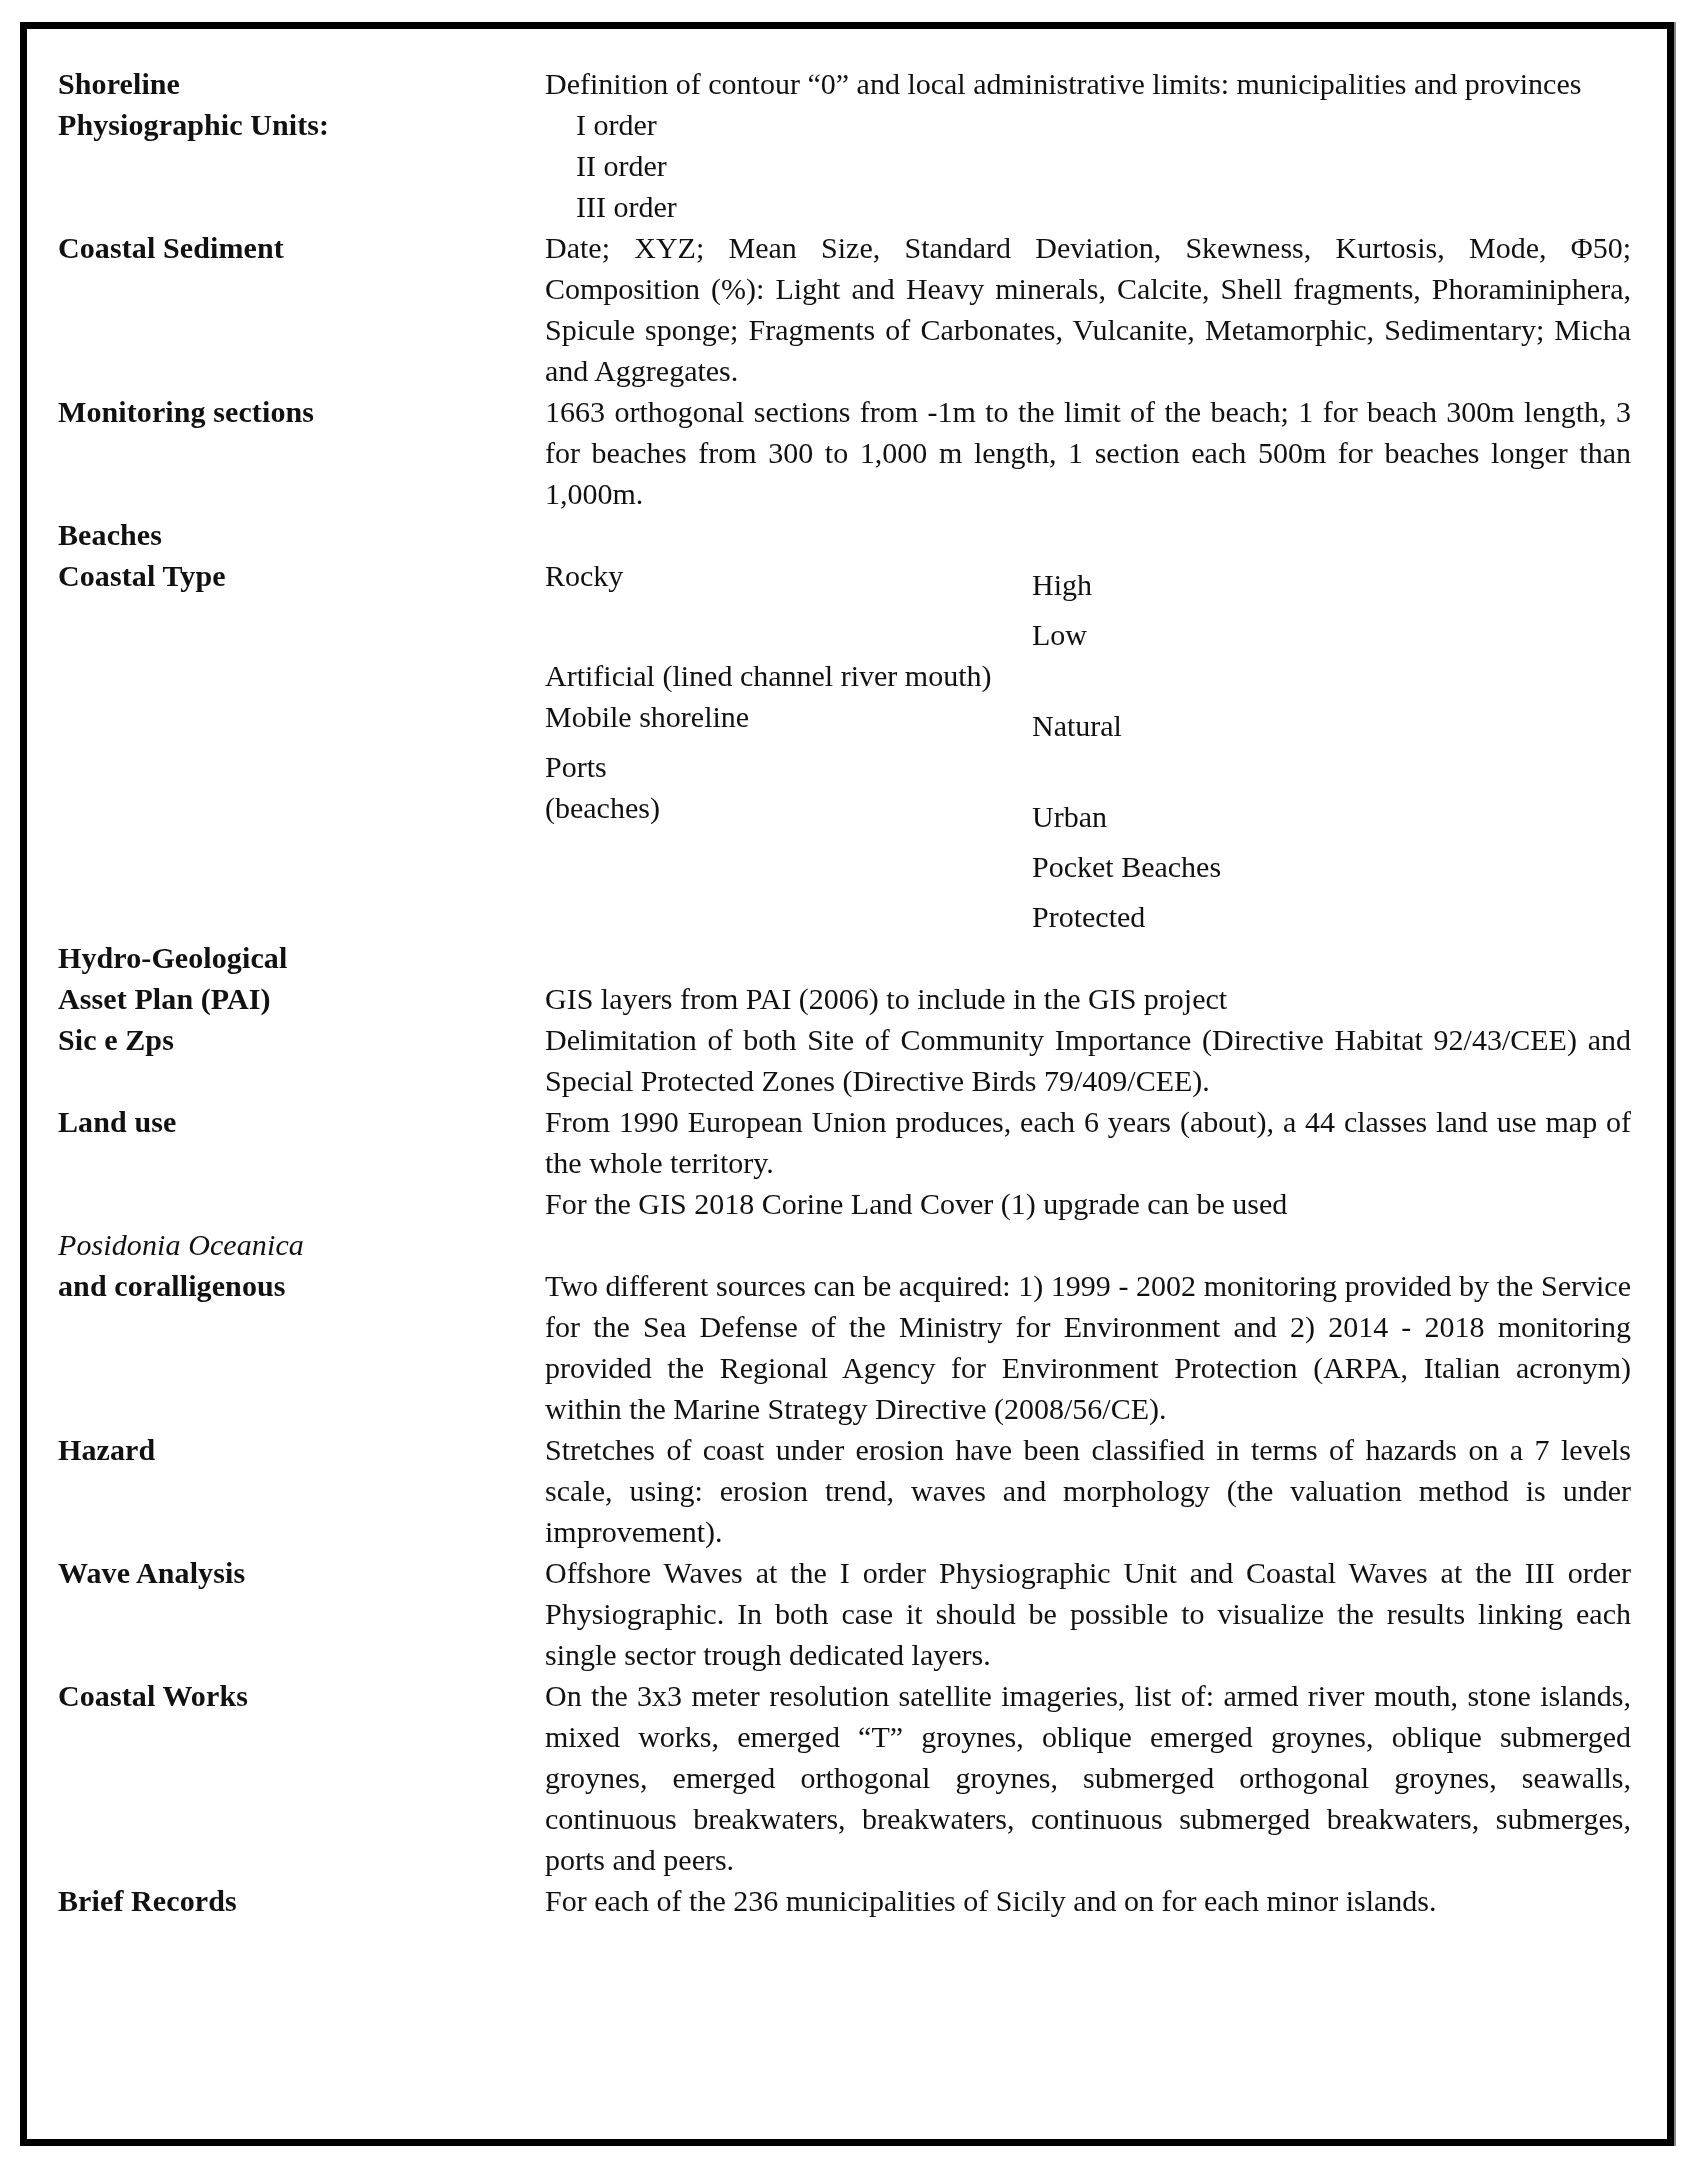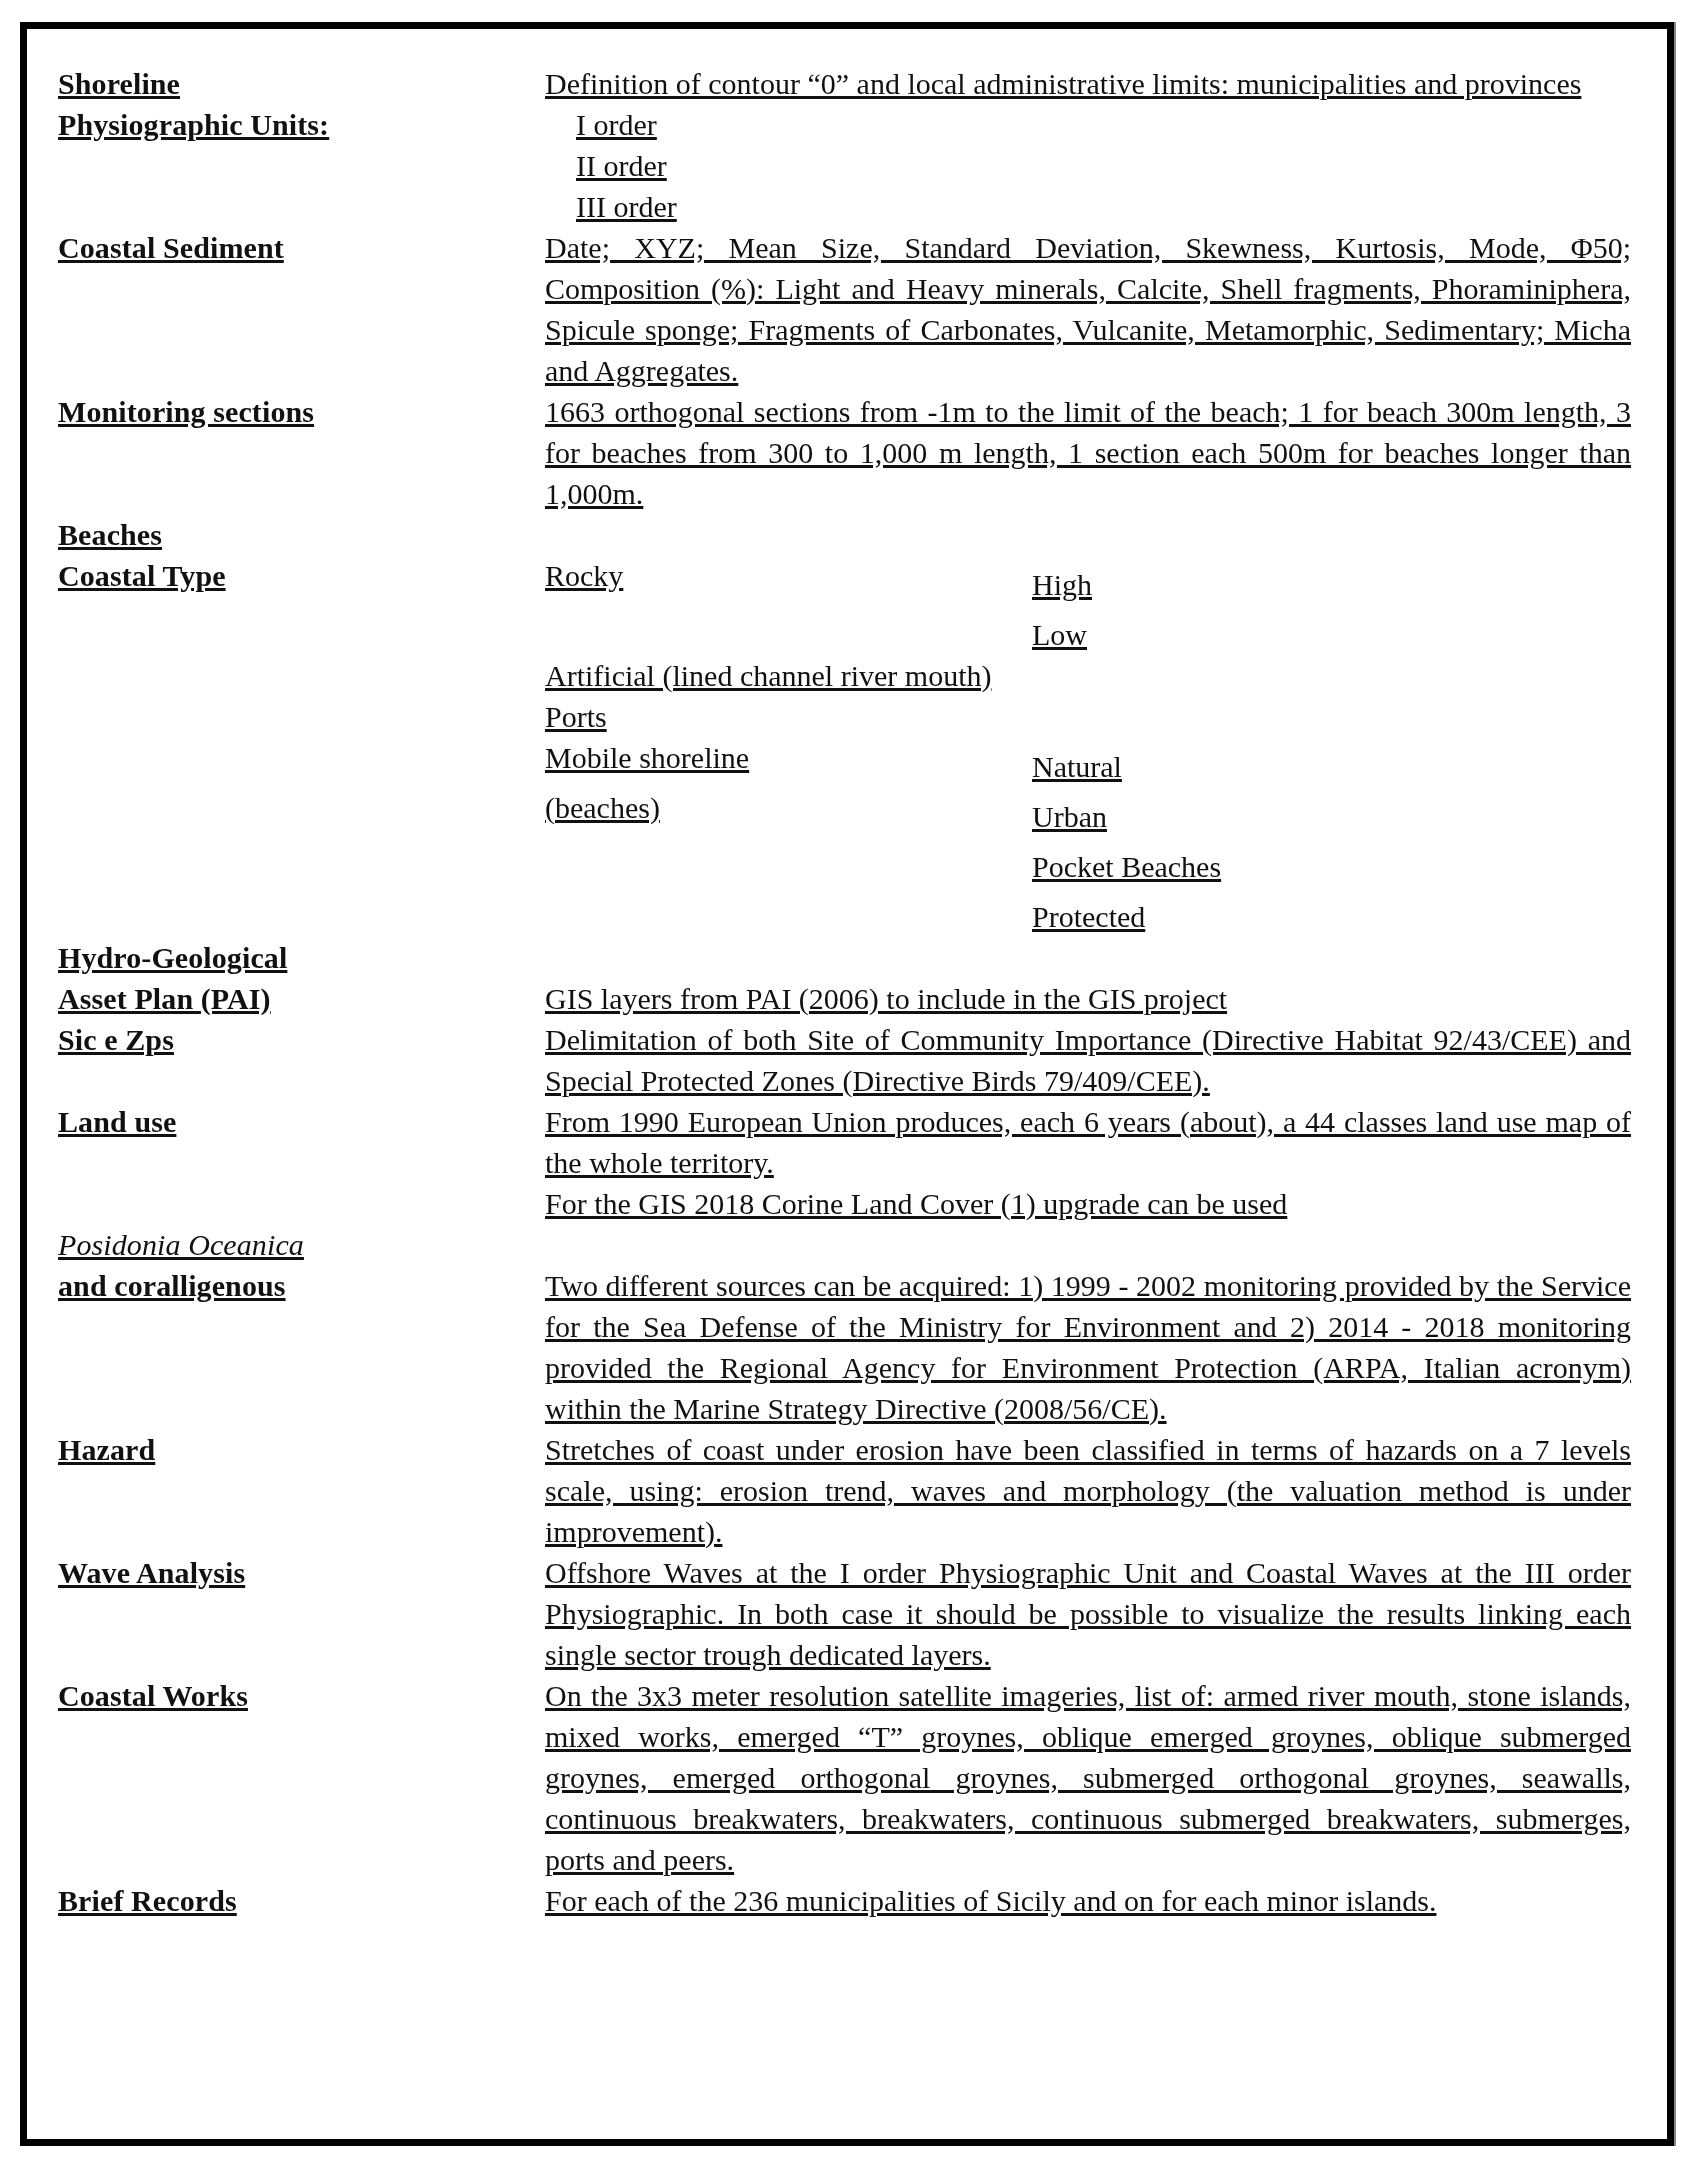--- a/index.html
+++ b/index.html
@@ -2,21 +2,21 @@
 <html style="font-size:7.8px"><head>
 <meta charset="utf-8">
 <style>
   html, body { margin: 0; padding: 0; background: #ffffff; }
   body { width: 1700px; height: 2172px; position: relative; overflow: hidden;
          font-family: "Liberation Serif", "DejaVu Serif", serif; color: #111; }
   .frame { position: absolute; left: 20px; top: 21.5px; width: 1640px; height: 2110px;
            border: 7.8px solid #000; box-shadow: 2px 0 0 #888; background: #fff; }
   .content { position: absolute; left: 31px; top: 34px; width: 1605px;
              font-size: 30px; line-height: 41px; }
-  .row { display: flex; align-items: flex-start; text-decoration: underline; }
+  .row { display: flex; align-items: flex-start; }
   .label { width: 487px; flex: 0 0 487px; font-weight: bold; letter-spacing: 0.1px; }
   .label.italic { font-style: italic; font-weight: normal; }
   .value { width: 1086px; flex: 0 0 1086px; text-align: justify; }
   .value .line { display: block; margin-left: 31px; }
   .value.nojust { text-align: left; }
   .sub { display: flex; }
   .sub .c1 { width: 487px; flex: 0 0 487px; }
   .sub .c2 { flex: 1; margin-top: 9px; }
   .empty-line { height: 41px; }
 </style>
@@ -62,26 +62,26 @@
           <span class="c2">High</span>
         </div>
         <div class="sub">
           <span class="c1"></span>
           <span class="c2">Low</span>
         </div>
         <div class="sub">
           <span>Artificial (lined channel river mouth)</span>
         </div>
         <div class="sub">
+          <span class="c1">Mobile shoreline</span>
+          <span class="c2">Natural</span>
+        </div>
+        <div class="sub">
           <span class="c1">Ports</span>
           <span class="c2"></span>
-        </div>
-        <div class="sub">
-          <span class="c1">Mobile shoreline</span>
-          <span class="c2">Natural</span>
         </div>
         <div class="sub">
           <span class="c1">(beaches)</span>
           <span class="c2">Urban</span>
         </div>
         <div class="sub">
           <span class="c1"></span>
           <span class="c2">Pocket Beaches</span>
         </div>
         <div class="sub">

